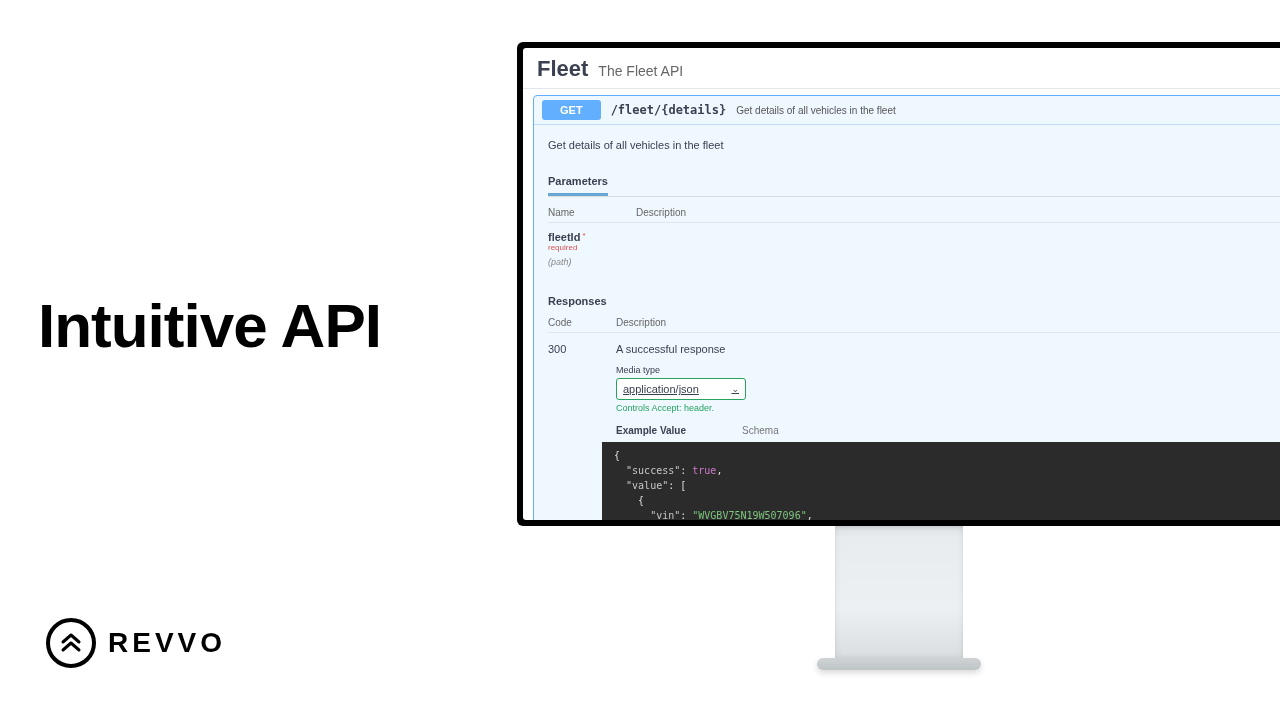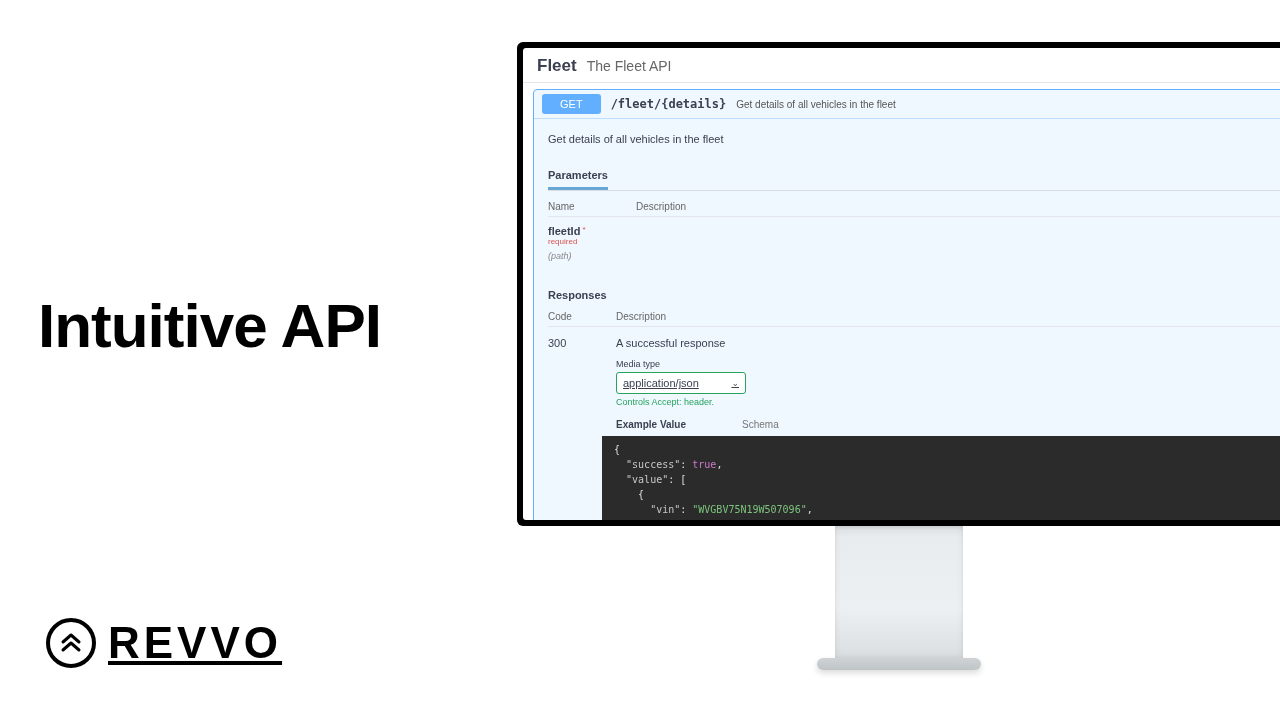--- a/index.html
+++ b/index.html
@@ -35,25 +35,24 @@
   .logo-mark {
     width: 50px; height: 50px;
     border: 4px solid #000;
     border-radius: 50%;
     display: flex; align-items: center; justify-content: center;
     flex-direction: column;
     position: relative;
   }
   .logo-mark svg { display:block; }
   .logo-text {
-    font-size: 44px;
+    font-size: 28px;
     font-weight: 800;
     letter-spacing: 4px;
     color: #000;
-    text-decoration: underline;
   }
 
   
   .monitor {
     position: absolute;
     left: 517px;
     top: 42px;
     width: 820px;
     height: 484px;
     background: #000;
@@ -89,38 +88,38 @@
     border-radius:8px;
     box-shadow:0 3px 6px rgba(0,0,0,0.15);
   }
 
   
   .api-header {
     padding: 8px 14px 6px;
     border-bottom: 1px solid #e4e7ea;
     display: flex; align-items: baseline; gap: 10px;
   }
-  .api-title { font-size: 17px; font-weight: 700; color: #3b4151; }
+  .api-title { font-size: 22px; font-weight: 700; color: #3b4151; }
   .api-sub   { font-size: 14px; color: #666; }
 
   .opblock {
     margin: 6px 10px;
     border: 1px solid #61affe;
     border-radius: 4px;
     background: #eff7ff;
   }
   .opblock-summary {
     display: flex; align-items: center; gap: 10px;
     padding: 4px 8px;
     border-bottom: 1px solid rgba(97,175,254,0.35);
   }
   .method-badge {
     background: #61affe;
     color: #fff;
-    font-weight: 400;
+    font-weight: 700;
     font-size: 11px;
     padding: 4px 18px;
     border-radius: 3px;
     text-align: center;
   }
   .path { font-family: ui-monospace, Menlo, Consolas, monospace; font-weight: 700; font-size: 12px; color: #3b4151; }
   .summary-desc { font-size: 10px; color: #555; }
 
   .opblock-body { padding: 8px 14px 0; }
   .op-desc { font-size: 11px; color:#3b4151; padding: 6px 0 18px; }

